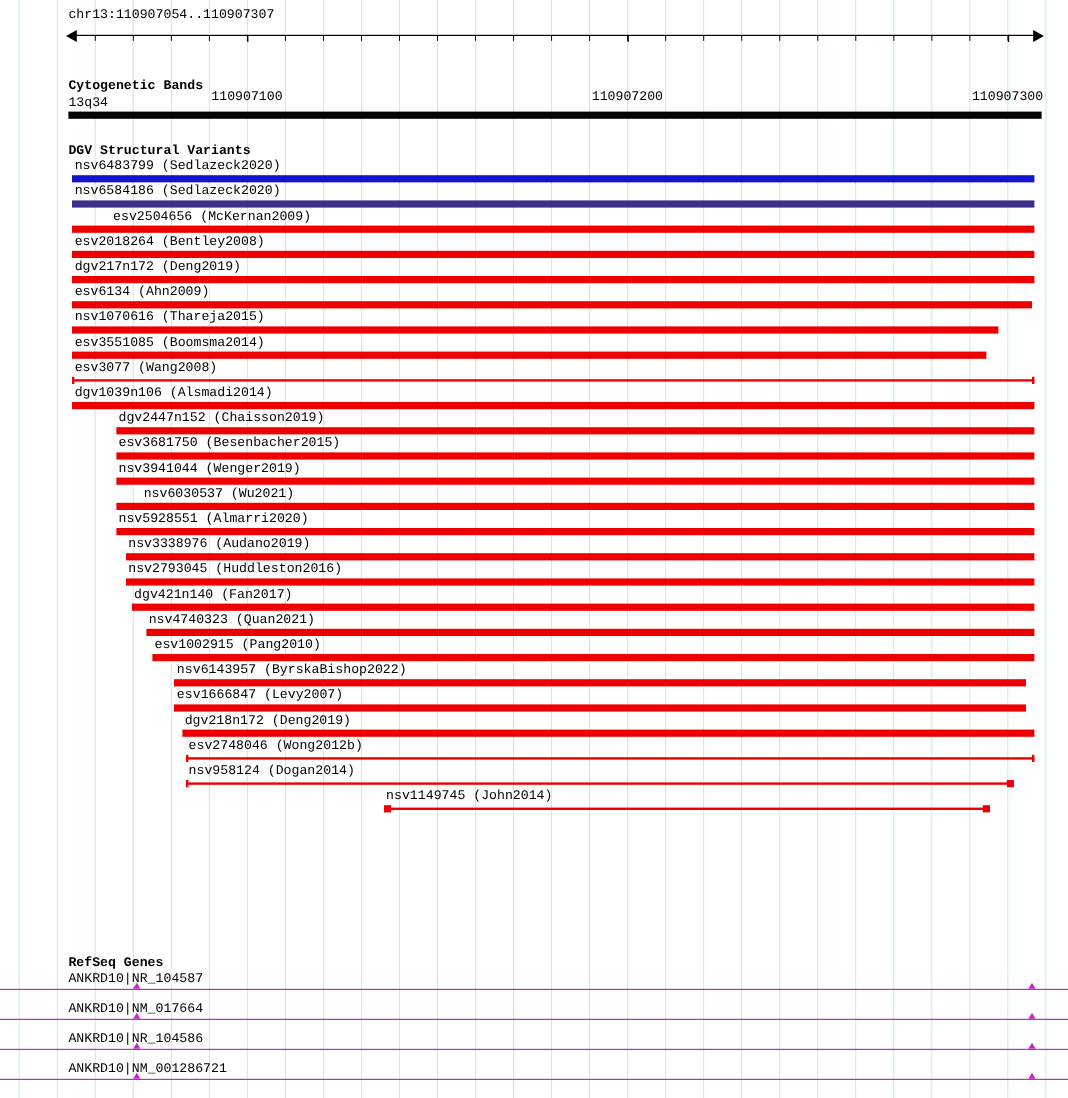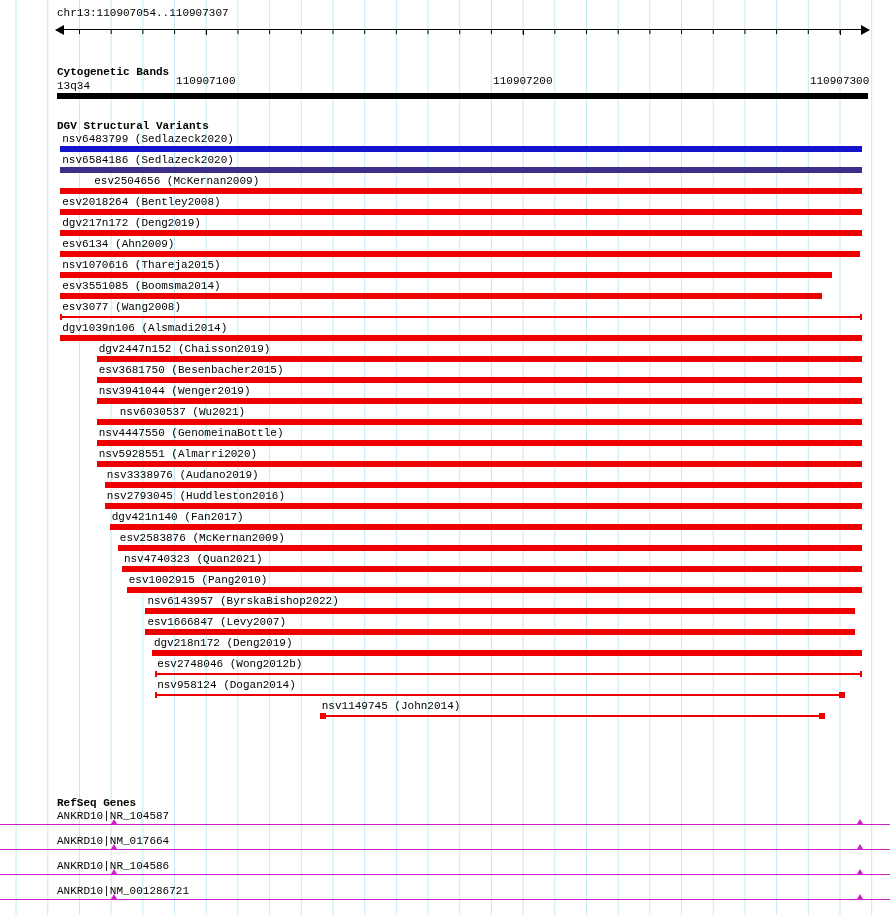--- a/index.html
+++ b/index.html
@@ -154,42 +154,34 @@
   </div>
       <div class="v-row">
     <div class="v-label" style="left: 4.9%;">nsv3941044 (Wenger2019)</div>
     <div class="v-bar" style="left: 4.9%; width: 94.4%; background: rgb(238, 0, 0);"></div>
   </div>
       <div class="v-row">
     <div class="v-label" style="left: 4.9%; margin-left: 21px;">nsv6030537 (Wu2021)</div>
     <div class="v-bar" style="left: 4.9%; width: 94.4%; background: rgb(238, 0, 0);"></div>
   </div>
       <div class="v-row">
-    <div class="v-label" style="left: 4.9%;">nsv4447550 (GenomeinaBottle)</div>
-    <div class="v-bar" style="left: 4.9%; width: 94.4%; background: rgb(238, 0, 0);"></div>
-  </div>
-      <div class="v-row">
     <div class="v-label" style="left: 4.9%;">nsv5928551 (Almarri2020)</div>
     <div class="v-bar" style="left: 4.9%; width: 94.4%; background: rgb(238, 0, 0);"></div>
   </div>
       <div class="v-row">
     <div class="v-label" style="left: 5.9%;">nsv3338976 (Audano2019)</div>
     <div class="v-bar" style="left: 5.9%; width: 93.4%; background: rgb(238, 0, 0);"></div>
   </div>
       <div class="v-row">
     <div class="v-label" style="left: 5.9%; text-align: center;">nsv2793045 (Huddleston2016)</div>
     <div class="v-bar" style="left: 5.9%; width: 93.4%; background: rgb(238, 0, 0);"></div>
   </div>
       <div class="v-row">
     <div class="v-label" style="left: 6.5%;">dgv421n140 (Fan2017)</div>
     <div class="v-bar" style="left: 6.5%; width: 92.8%; background: rgb(238, 0, 0);"></div>
-  </div>
-      <div class="v-row">
-    <div class="v-label" style="left: 7.5%;">esv2583876 (McKernan2009)</div>
-    <div class="v-bar" style="left: 7.5%; width: 91.8%; background: rgb(238, 0, 0);"></div>
   </div>
       <div class="v-row">
     <div class="v-label" style="left: 8%;">nsv4740323 (Quan2021)</div>
     <div class="v-bar" style="left: 8%; width: 91.3%; background: rgb(238, 0, 0);"></div>
   </div>
       <div class="v-row">
     <div class="v-label" style="left: 8.6%;">esv1002915 (Pang2010)</div>
     <div class="v-bar" style="left: 8.6%; width: 90.7%; background: rgb(238, 0, 0);"></div>
   </div>
       <div class="v-row">

